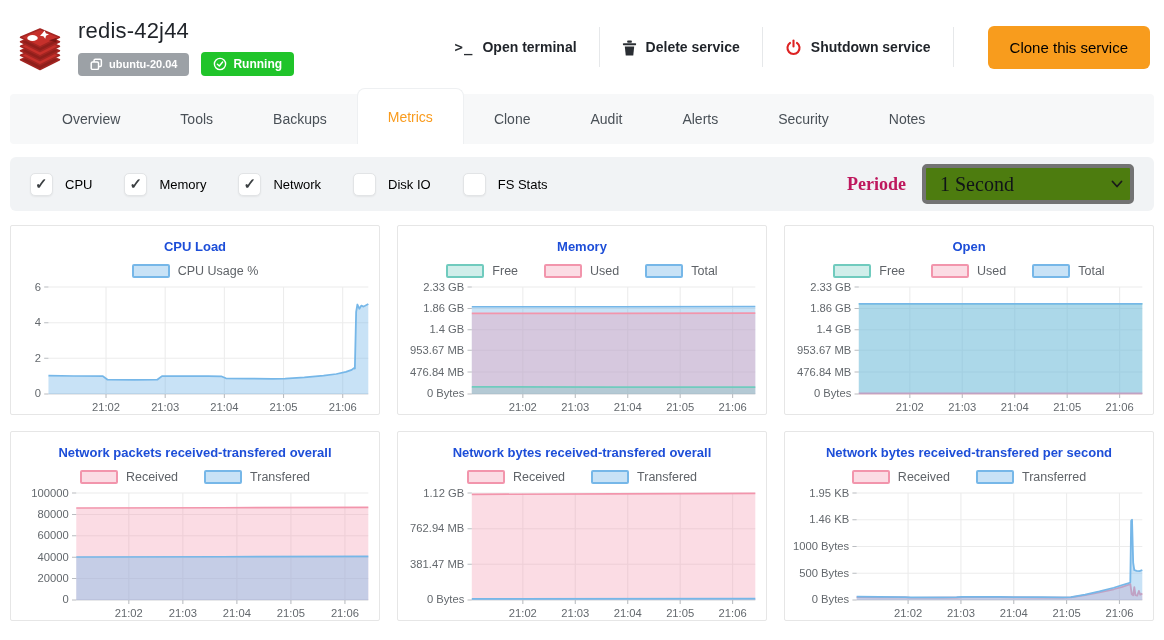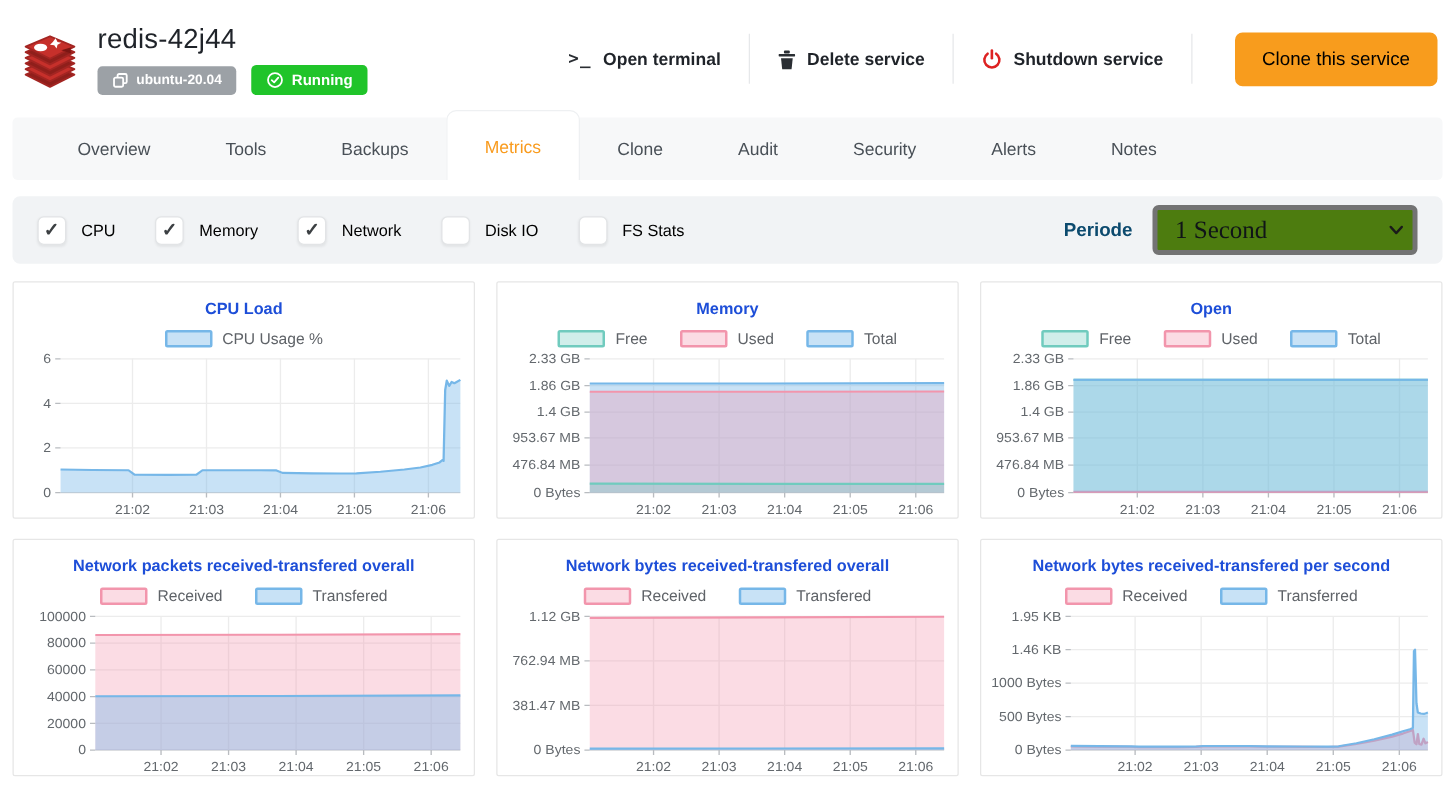--- a/index.html
+++ b/index.html
@@ -36,21 +36,21 @@
   .filterbar { margin:13px 10px 0; background:#f1f3f5; border-radius:6px; height:54px;
     display:flex; align-items:center; padding:0 20px; }
   .cb-group { display:flex; align-items:center; gap:32px; }
   .cb-item { display:flex; align-items:center; gap:12px; cursor:pointer; }
   .cb-box { width:23px; height:23px; background:#fff; border:1px solid #e2e4e6; border-radius:5px;
     box-shadow:0 1px 2px rgba(0,0,0,0.06); position:relative; }
   .cb-box.checked::after { content:"\2713"; position:absolute; left:4px; top:1px;
     font-size:15px; font-weight:700; color:#3c4043; }
   .cb-label { font-size:13px; font-weight:400; color:#000000; }
   .periode-wrap { margin-left:auto; display:flex; align-items:center; gap:16px; }
-  .periode-label { font-size:15px; font-weight:600; color:#0c4a6e; }
+  .periode-label { font-size:18px; font-weight:600; color:#be185d;font-family:Liberation Serif, serif; }
   .select-wrap { position:relative; width:212px; }
   .select-wrap select { width:100%; height:40px; appearance:none; -webkit-appearance:none;
     background:#4d7c0f; border:4px solid #737373; border-radius:5px; padding:0 34px 0 14px;
     font-family:"Liberation Serif", serif; font-size:20px; color:#101418; cursor:pointer; }
   .select-wrap svg { position:absolute; right:11px; top:14px; pointer-events:none; }
 
   
   .charts { display:grid; grid-template-columns:repeat(3,1fr); gap:16px 17px; padding:14px 10px 0; }
   .card { background:#fff; border:1px solid #e6e6e6; border-radius:2px; height:190px; overflow:hidden; }
   .chart-title { text-align:center; font-size:13px; font-weight:700; color:#1d4ed8; margin-top:13px; }
@@ -127,22 +127,22 @@
   </div>
 </header>
 
 <nav class="tabsbar">
   <div class="tab">Overview</div>
   <div class="tab">Tools</div>
   <div class="tab">Backups</div>
   <div class="tab active">Metrics</div>
   <div class="tab">Clone</div>
   <div class="tab">Audit</div>
+  <div class="tab">Alerts</div>
   <div class="tab">Security</div>
-  <div class="tab">Alerts</div>
   <div class="tab">Notes</div>
 </nav>
 
 <section class="filterbar">
   <div class="cb-group">
     <label class="cb-item">
       <span class="cb-box checked"></span>
       <span class="cb-label">CPU</span>
     </label>
     <label class="cb-item">

